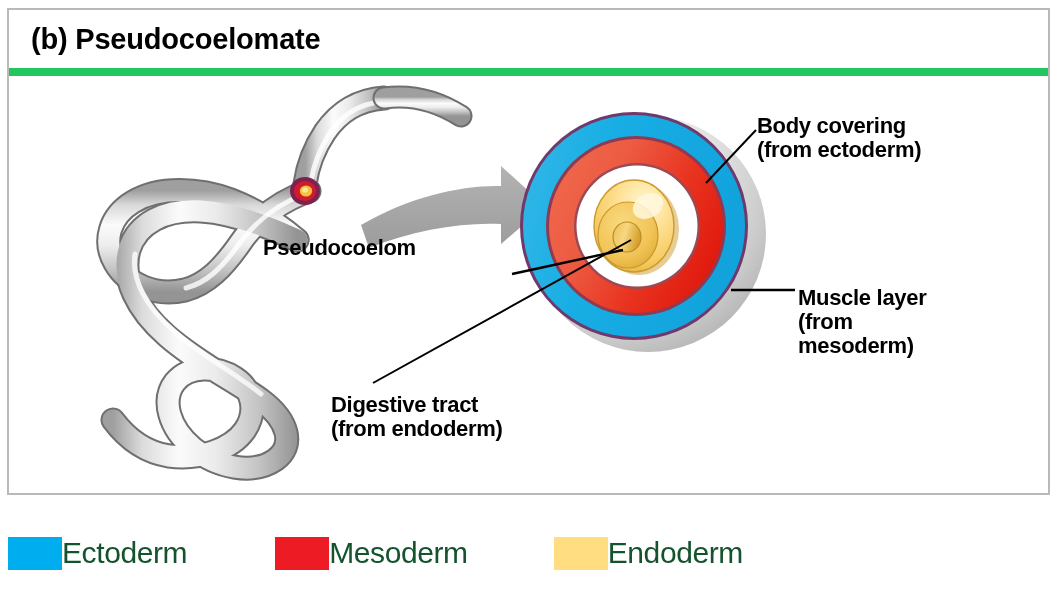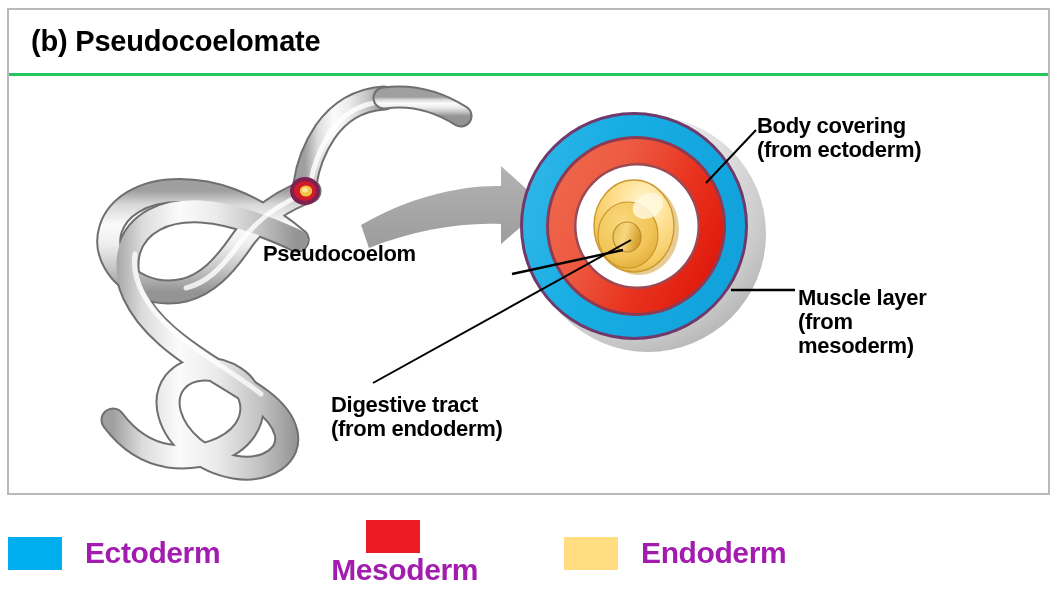--- a/index.html
+++ b/index.html
@@ -28,21 +28,21 @@
   }
 
   
   #panel-header {
     position: absolute;
     left: 0;
     top: 0;
     width: 100%;
     height: 66px;
     box-sizing: border-box;
-    border-bottom: 3px solid #22c55e;
+    border-bottom: 8px solid #22c55e;
     background: #ffffff;
     display: flex;
     align-items: center;
   }
   #panel-title {
     font-size: 29px;
     font-weight: bold;
     color: #000000;
     letter-spacing: -0.2px;
     padding-left: 22px;
@@ -70,50 +70,49 @@
     position: absolute;
     font-size: 22px;
     font-weight: bold;
     color: #000000;
     line-height: 1.08;
     white-space: pre;
     letter-spacing: -0.3px;
   }
   #label-body-covering { left: 748px; top: 36px; }
   #label-muscle-layer  { left: 789px; top: 208px; }
-  #label-pseudocoelom  { left: 254px; top: 164px; }
+  #label-pseudocoelom  { left: 254px; top: 158px; }
   #label-digestive     { left: 322px; top: 315px; }
 
   
   #legend {
     position: absolute;
     left: 0;
     top: 520px;
     width: 1058px;
     height: 66px;
     display: flex;
     align-items: center;
   }
   .legend-item {
     display: flex;
     align-items: center;
   }
   #legend-item-ectoderm { margin-left: 8px; }
-  #legend-item-mesoderm { margin-left: 88px; flex-direction: column; }
+  #legend-item-mesoderm { margin-left: 88px; }
   #legend-item-endoderm { margin-left: 86px; }
   .legend-swatch {
     width: 54px;
     height: 33px;
     flex: 0 0 auto;
   }
   .legend-label {
     font-size: 30px;
-    font-weight: bold;
-    color: #a21caf;
-    margin-left: 23px;
+    font-weight: normal;
+    color: #14532d;
     letter-spacing: -0.4px;
     white-space: nowrap;
   }
 </style>
 </head>
 <body>
 
 <div id="figure-panel">
 
   <div id="panel-header">

